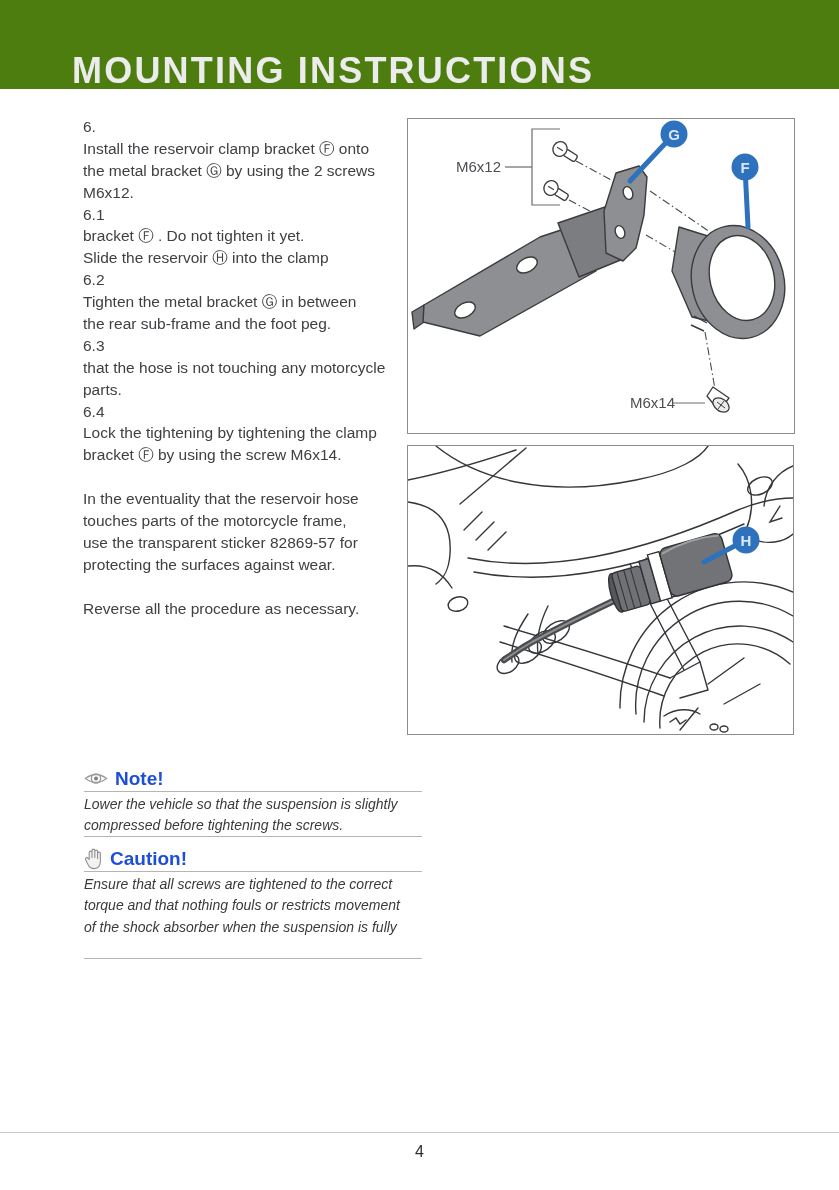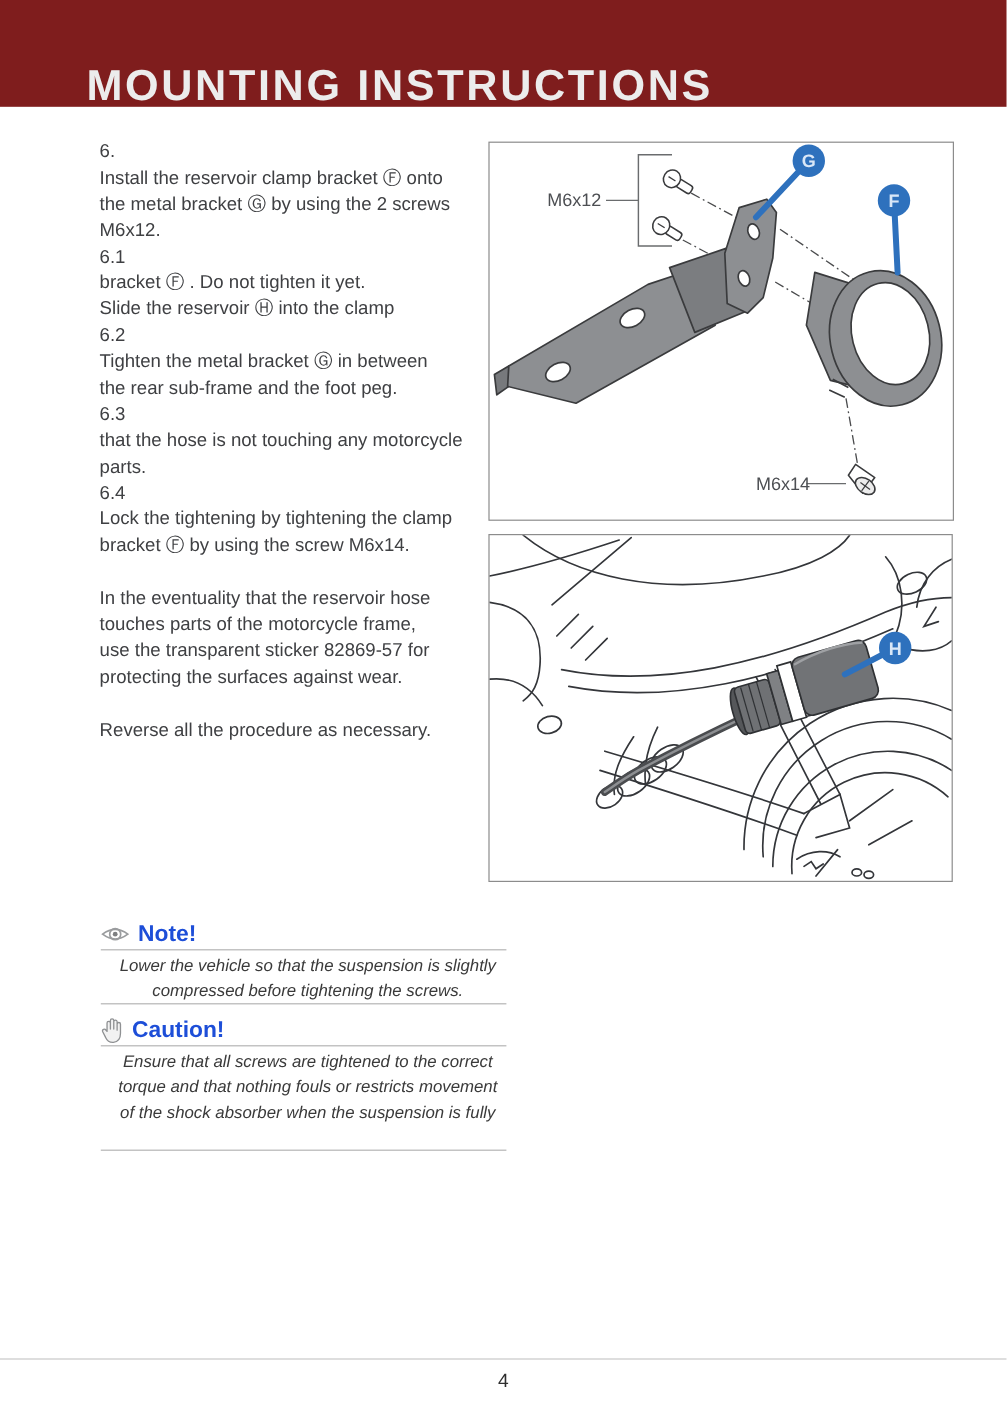--- a/index.html
+++ b/index.html
@@ -1,39 +1,39 @@
 <!DOCTYPE html>
 <html><head>
 <meta charset="utf-8">
 <style>
   html,body{margin:0;padding:0;background:#fff;}
   .page{position:relative;width:839px;height:1190px;background:#fff;overflow:hidden;
         font-family:"Liberation Sans","DejaVu Sans",sans-serif;color:#3f4043;}
 
   
-  .header{position:absolute;left:0;top:0;width:839px;height:89px;background:#7f1d1d;}
+  .header{position:absolute;left:0;top:0;width:839px;height:89px;background:#4d7c0f;}
   .header h1{position:absolute;left:72px;top:53px;margin:0;font-size:36px;font-weight:bold;
              letter-spacing:2.2px;color:#ececec;line-height:1;white-space:nowrap;}
 
   
   .col-text{position:absolute;left:83px;top:116px;width:330px;}
   .tl{height:21.9px;line-height:21.9px;font-size:15.5px;color:#3f4043;white-space:nowrap;}
 
   
   .fig{position:absolute;background:#fff;border:1px solid #8c8c8c;margin:0;}
   .fig1{left:407px;top:118px;width:386px;height:314px;}
   .fig2{left:407px;top:445px;width:385px;height:288px;}
   .fig svg{display:block;width:100%;height:100%;}
 
   
   .callout-head{position:absolute;left:84px;height:24px;display:flex;align-items:center;gap:7px;}
   .callout-head h2{margin:0;font-size:19px;font-weight:bold;color:#1d4ed8;line-height:1;}
   .rule{position:absolute;left:84px;width:338px;height:0;border-top:1px solid #b5b5b5;}
   .it{position:absolute;left:84px;width:345px;font-style:italic;font-size:14px;color:#3a3a3a;}
-  .it div{height:21.3px;line-height:21.3px;white-space:nowrap;text-align:center;}
+  .it div{height:21.3px;line-height:21.3px;white-space:nowrap;}
 
   
   .footrule{position:absolute;left:0;top:1132px;width:839px;height:0;border-top:1px solid #c9c9c9;}
   .pagenum{position:absolute;left:0;top:1143px;width:839px;text-align:center;
            font-size:16px;color:#2e2e2e;}
 
   text{font-family:"Liberation Sans","DejaVu Sans",sans-serif;}
   .lbl{font-size:15px;fill:#4d4f53;}
   .badge-t{font-size:15px;font-weight:bold;fill:#d9e7f7;text-anchor:middle;}
 </style>

